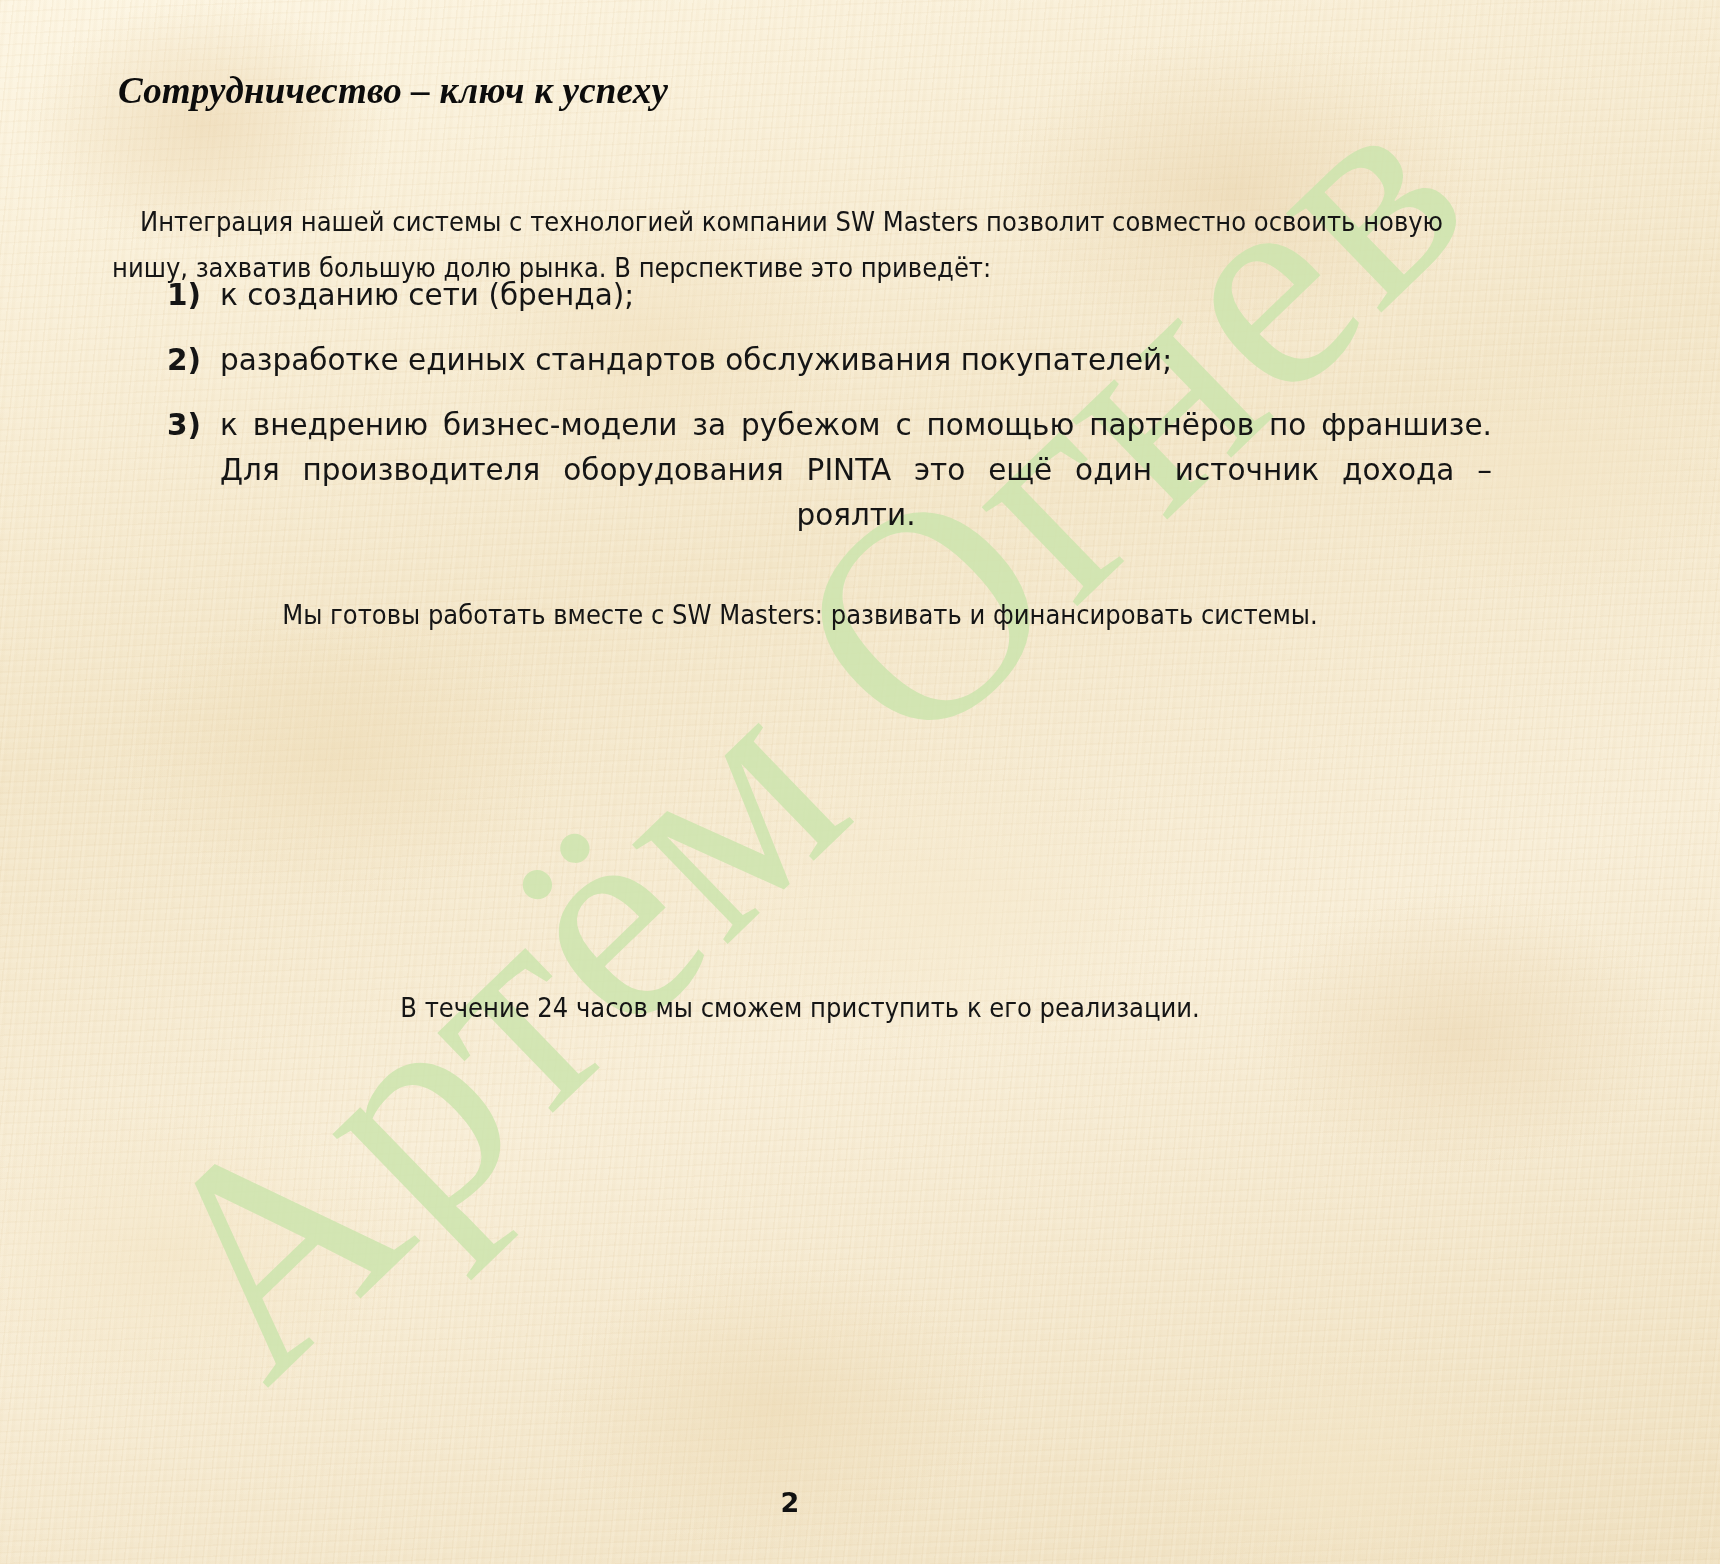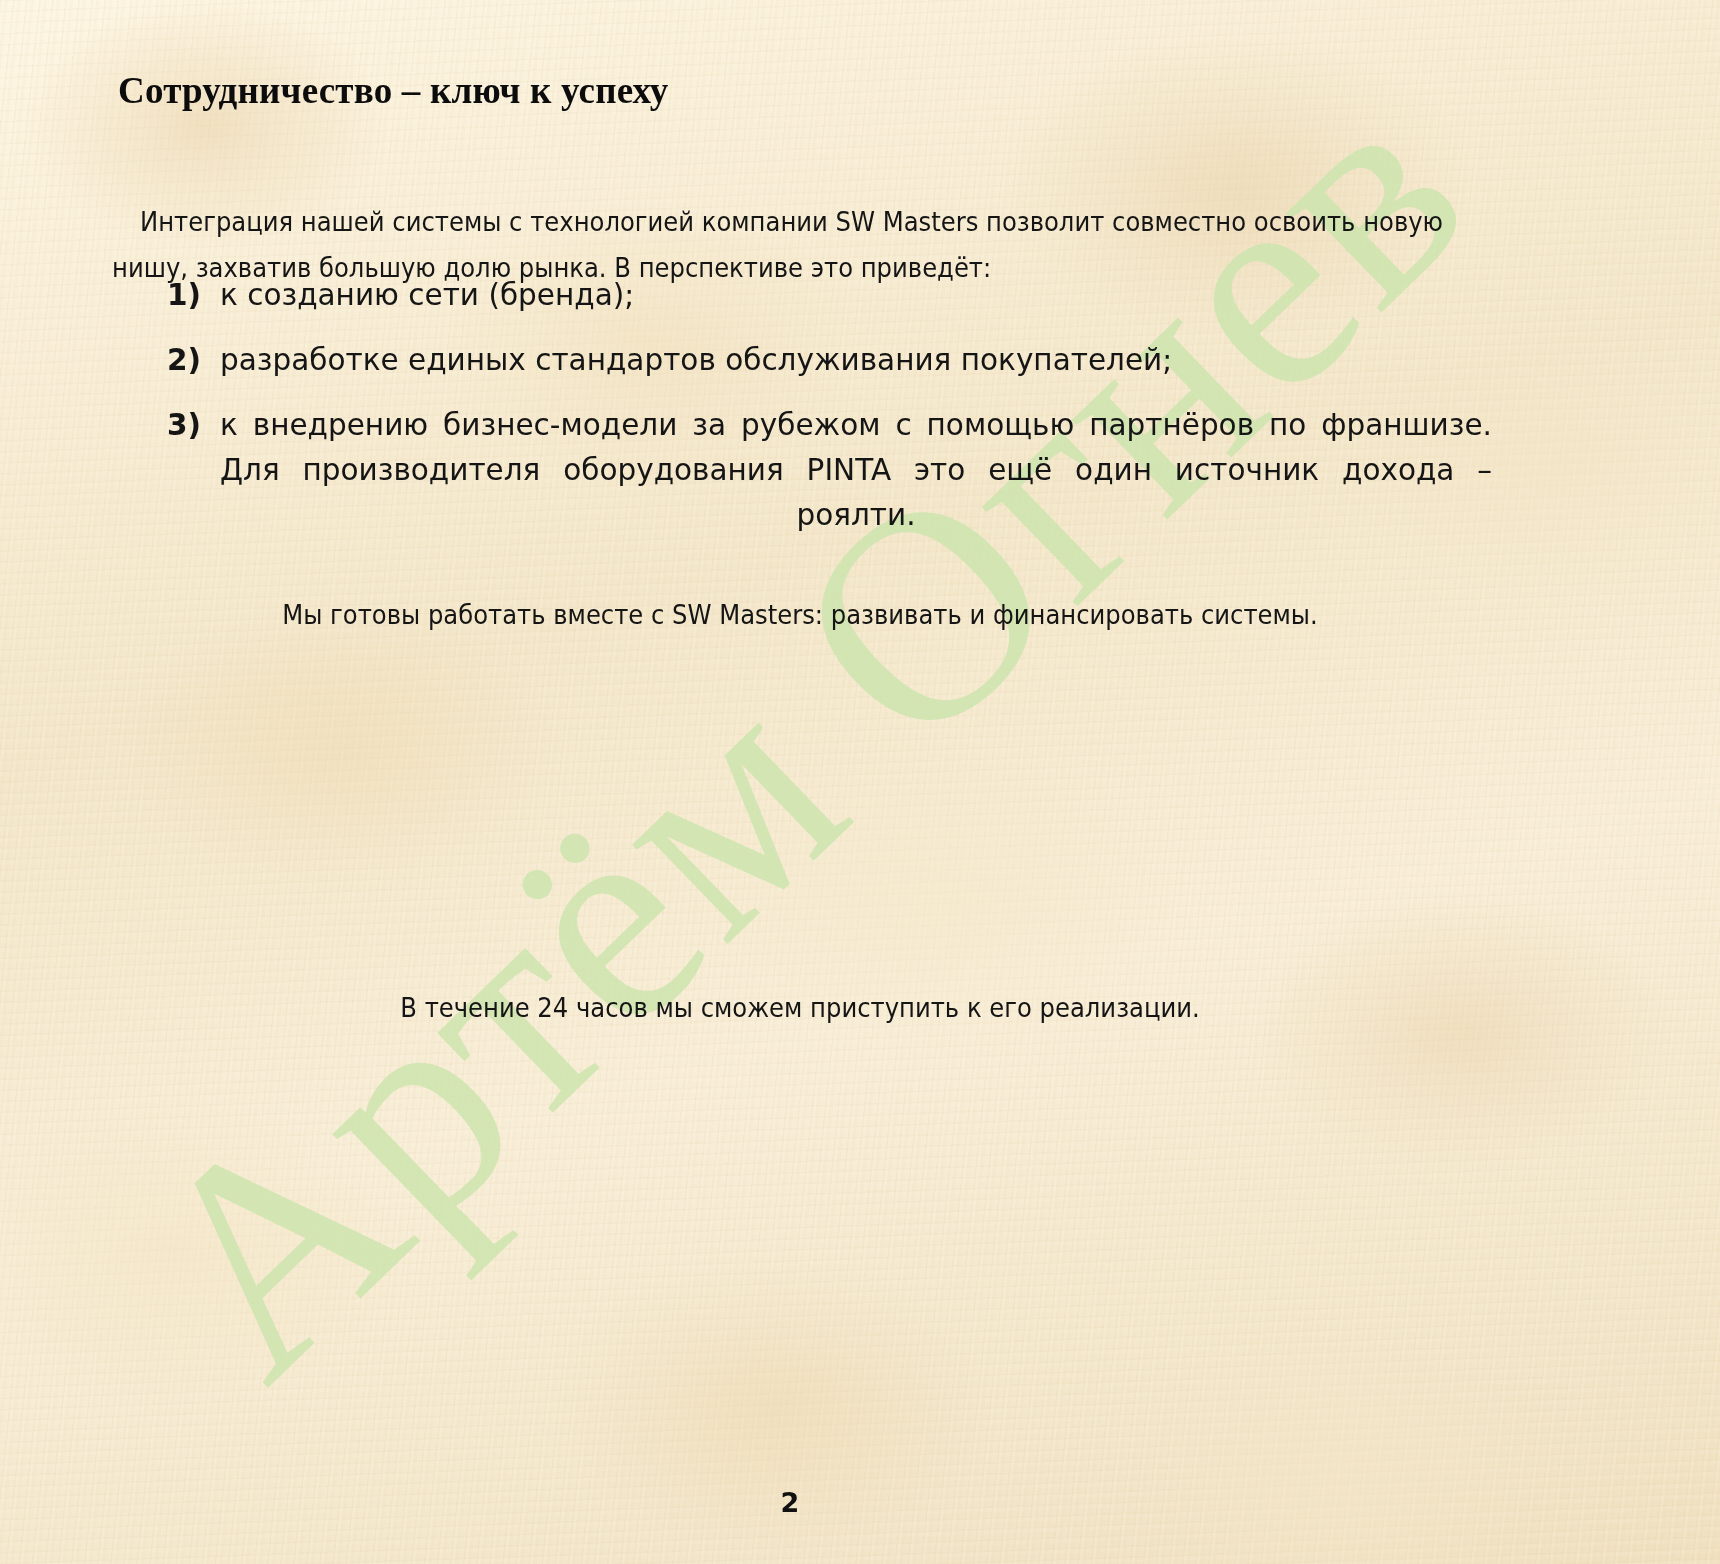--- a/index.html
+++ b/index.html
@@ -94,20 +94,21 @@
   .doc-title {
     position: absolute;
     left: 118px;
     top: 44px;
     font-family: "Liberation Serif", "DejaVu Serif", serif;
     font-weight: 700;
     font-size: 37px;
     letter-spacing: 0.2px;
     color: #0c0c0c;
     white-space: nowrap;
+    font-style: italic;
   }
 
   .body-block {
     position: absolute;
     font-family: "DejaVu Sans", "Liberation Sans", sans-serif;
     font-size: 27px;
     line-height: 46px;
     color: #151515;
     font-stretch: semi-condensed;
   }

